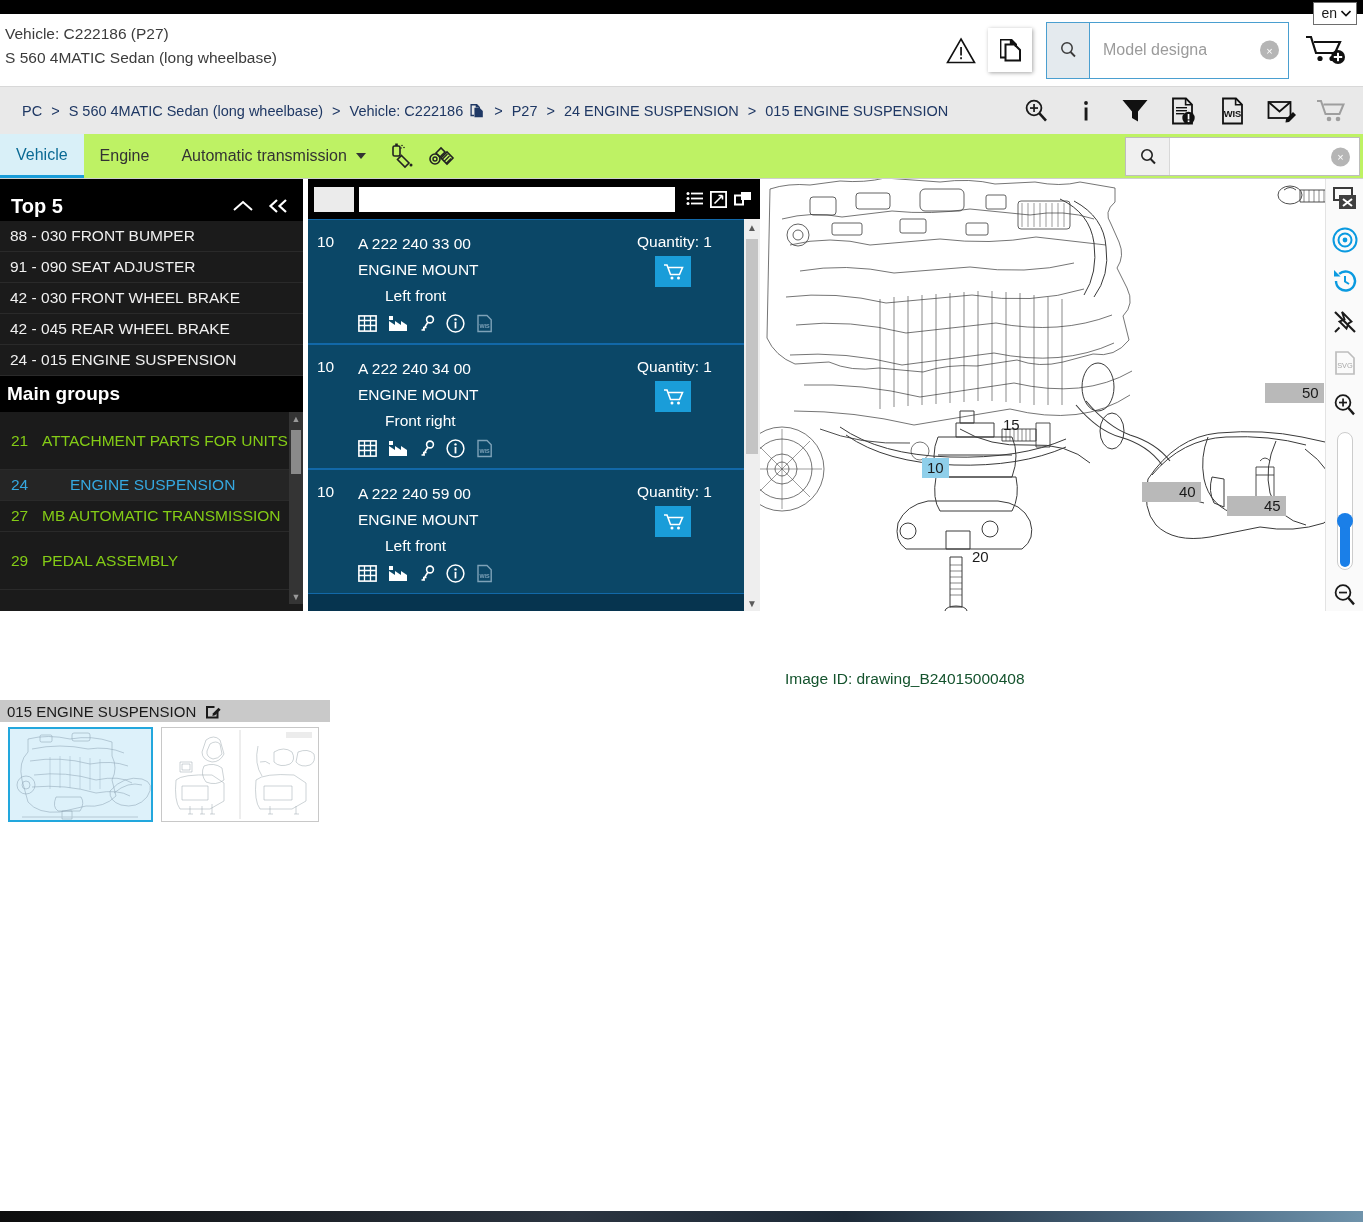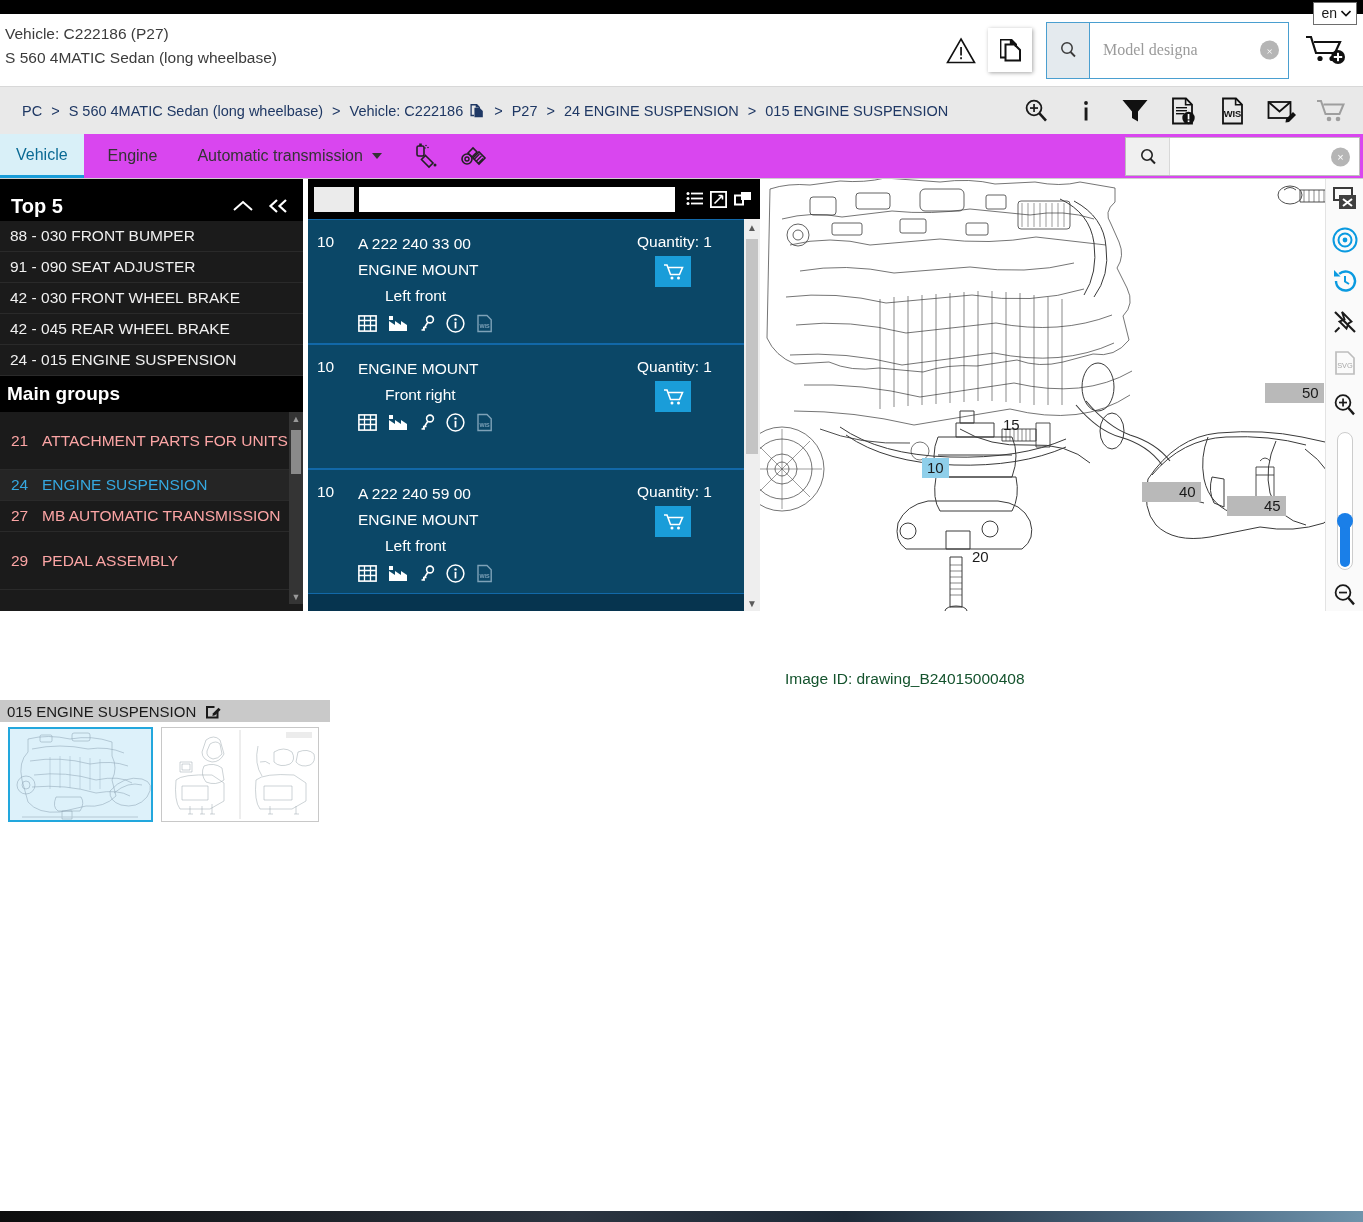--- a/index.html
+++ b/index.html
@@ -30,21 +30,21 @@
   }
   .warn-icon { width: 46px; display:flex; align-items:center; justify-content:center; }
   .copy-btn {
     width: 44px; height: 44px; background: #fff;
     box-shadow: 1px 1px 4px rgba(0,0,0,0.35);
     display: flex; align-items: center; justify-content: center;
     margin-right: 14px; margin-left: 4px;
   }
   .model-search {
     display: flex; align-items: flex-end; width: 243px; height: 57px;
-    border: 1px solid #4a9fd0; background: #fff; font-family: Liberation Serif, serif;
+    border: 1px solid #4a9fd0; background: #fff;
   }
   .model-search .ms-btn {
     width: 43px; height: 100%; background: #e4eaee;
     border-right: 1px solid #4a9fd0;
     display: flex; align-items: center; justify-content: center;
   }
   .model-search .ms-field {
     flex: 1; height: 100%; position: relative;
     display: flex; align-items: center;
   }
@@ -84,24 +84,23 @@
     position: absolute; right: 8px; top: 0; height: 48px;
     display: flex; align-items: center; gap: 0px;
   }
   .crumb-tools > div {
     width: 49px; height: 48px;
     display: flex; align-items: center; justify-content: center;
   }
 
   
   .tabrow {
-    position: relative; height: 45px; background: #d946ef;
+    position: relative; height: 45px; background: #bef264;
     display: flex; align-items: stretch;
     border-bottom: 1px solid #cfcfcf;
-    gap: 8px;
   }
   .tab {
     display: flex; align-items: center; padding: 0 16px;
     font-size: 16px; color: #333; cursor: default;
   }
   .tab.active {
     background: #d9f0f8; color: #0a6a94;
     border-bottom: 3px solid #1a9dd9;
   }
   .tab.caret::after {
@@ -140,26 +139,26 @@
     border-bottom: 1px solid #2a2a2a; background: #1b1b1b;
   }
   .maingroups-hdr {
     height: 36px; background: #000; color: #fff;
     display: flex; align-items: center; padding-left: 7px;
     font-size: 19px; font-weight: bold;
   }
   .mg-list { position: relative; height: 192px; overflow: hidden; }
   .mg-item {
     display: flex; align-items: center; height: 31px;
-    color: #fca5a5; font-size: 15.5px; background: #1b1b1b;
+    color: #84cc16; font-size: 15.5px; background: #1b1b1b;
     border-bottom: 1px solid #2a2a2a;
   }
   .mg-item.tall { height: 58px; }
   .mg-item .num { width: 42px; padding-left: 11px; }
-  .mg-item.sel { color: #35a8e0; background: #252525; }
+  .mg-item.sel { color: #35a8e0; background: #252525; gap: 28px; }
   .mg-item.sel .num { color: #35a8e0; }
   .mg-scroll {
     position: absolute; right: 0; top: 0; width: 14px; height: 192px;
     background: #343434;
   }
   .mg-scroll .arrow-up, .mg-scroll .arrow-dn {
     position: absolute; left: 0; width: 14px; height: 14px;
     display: flex; align-items: center; justify-content: center;
     color: #9a9a9a; font-size: 9px;
   }
@@ -591,20 +590,21 @@
             <path d="M1 2 h3 l3.5 9.5 h9 l3 -7 H5.5" fill="none" stroke="#fff" stroke-width="1.6"></path>
             <circle cx="9" cy="15" r="1.5" fill="#fff"></circle>
             <circle cx="15.5" cy="15" r="1.5" fill="#fff"></circle>
           </svg>
         </span>
       </div>
 
       <div class="part-item">
         <span class="pi-num">10</span>
         <div class="pi-body">
+          <div class="pi-code">A 222 240 34 00</div>
           <div class="pi-desc">ENGINE MOUNT</div>
           <div class="pi-pos">Front right</div>
           <div class="pi-icons">
             <span>
               <svg class="svgico" width="19" height="17" viewBox="0 0 19 17">
                 <rect x="0.9" y="0.9" width="17.2" height="15.2" fill="none" stroke="#fff" stroke-width="1.6"></rect>
                 <path d="M0.9 5.5 h17.2 M0.9 10.5 h17.2 M6.5 0.9 v15.2 M12.5 0.9 v15.2" stroke="#fff" stroke-width="1.3"></path>
               </svg>
             </span>
             <span>

